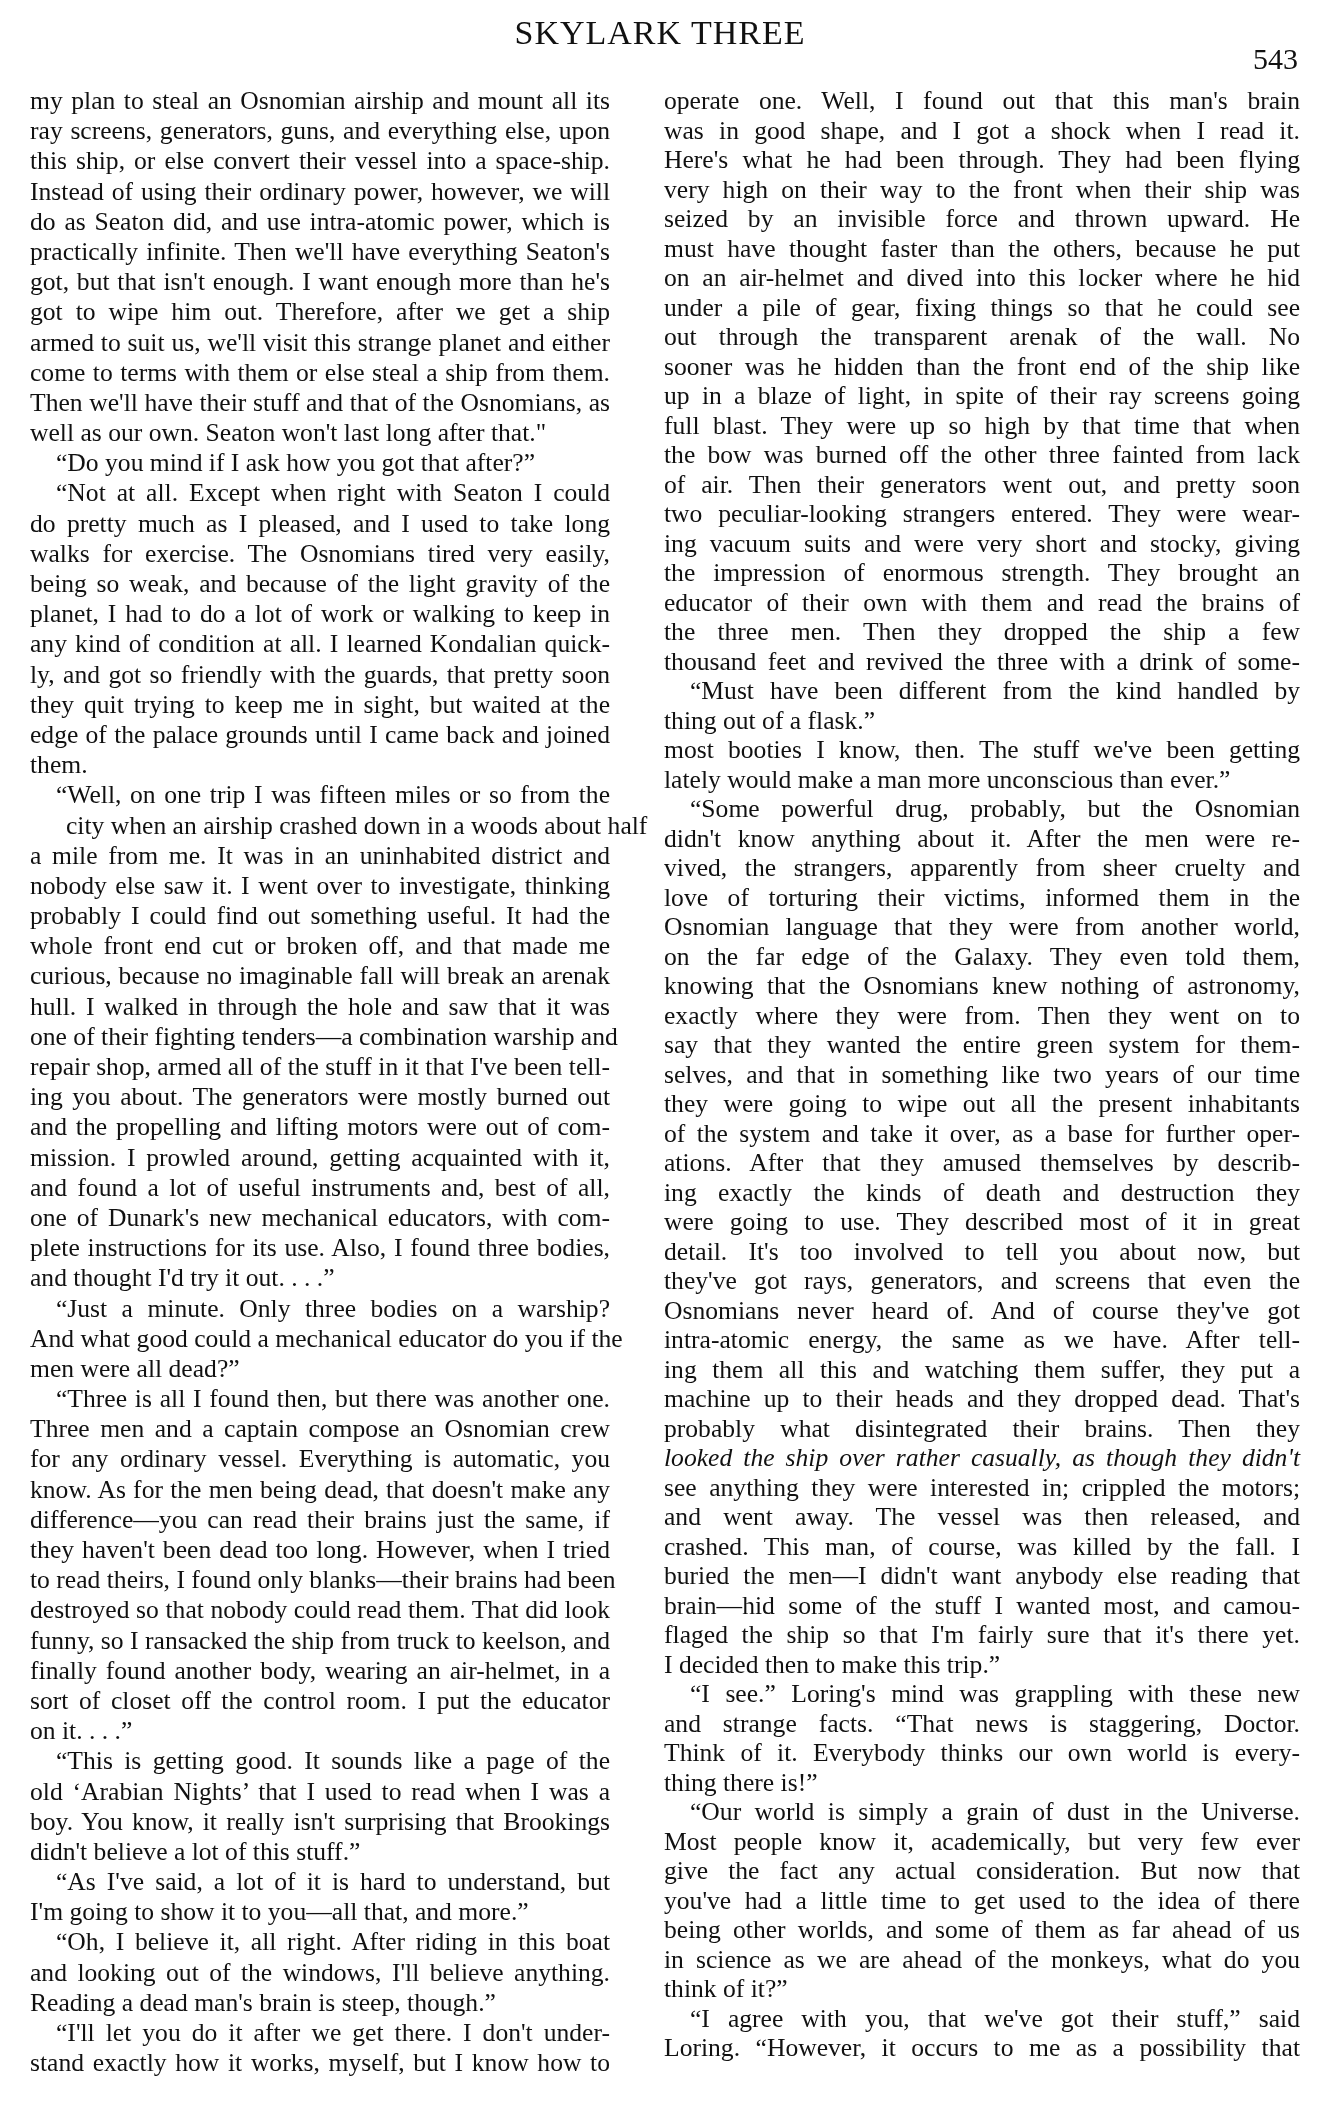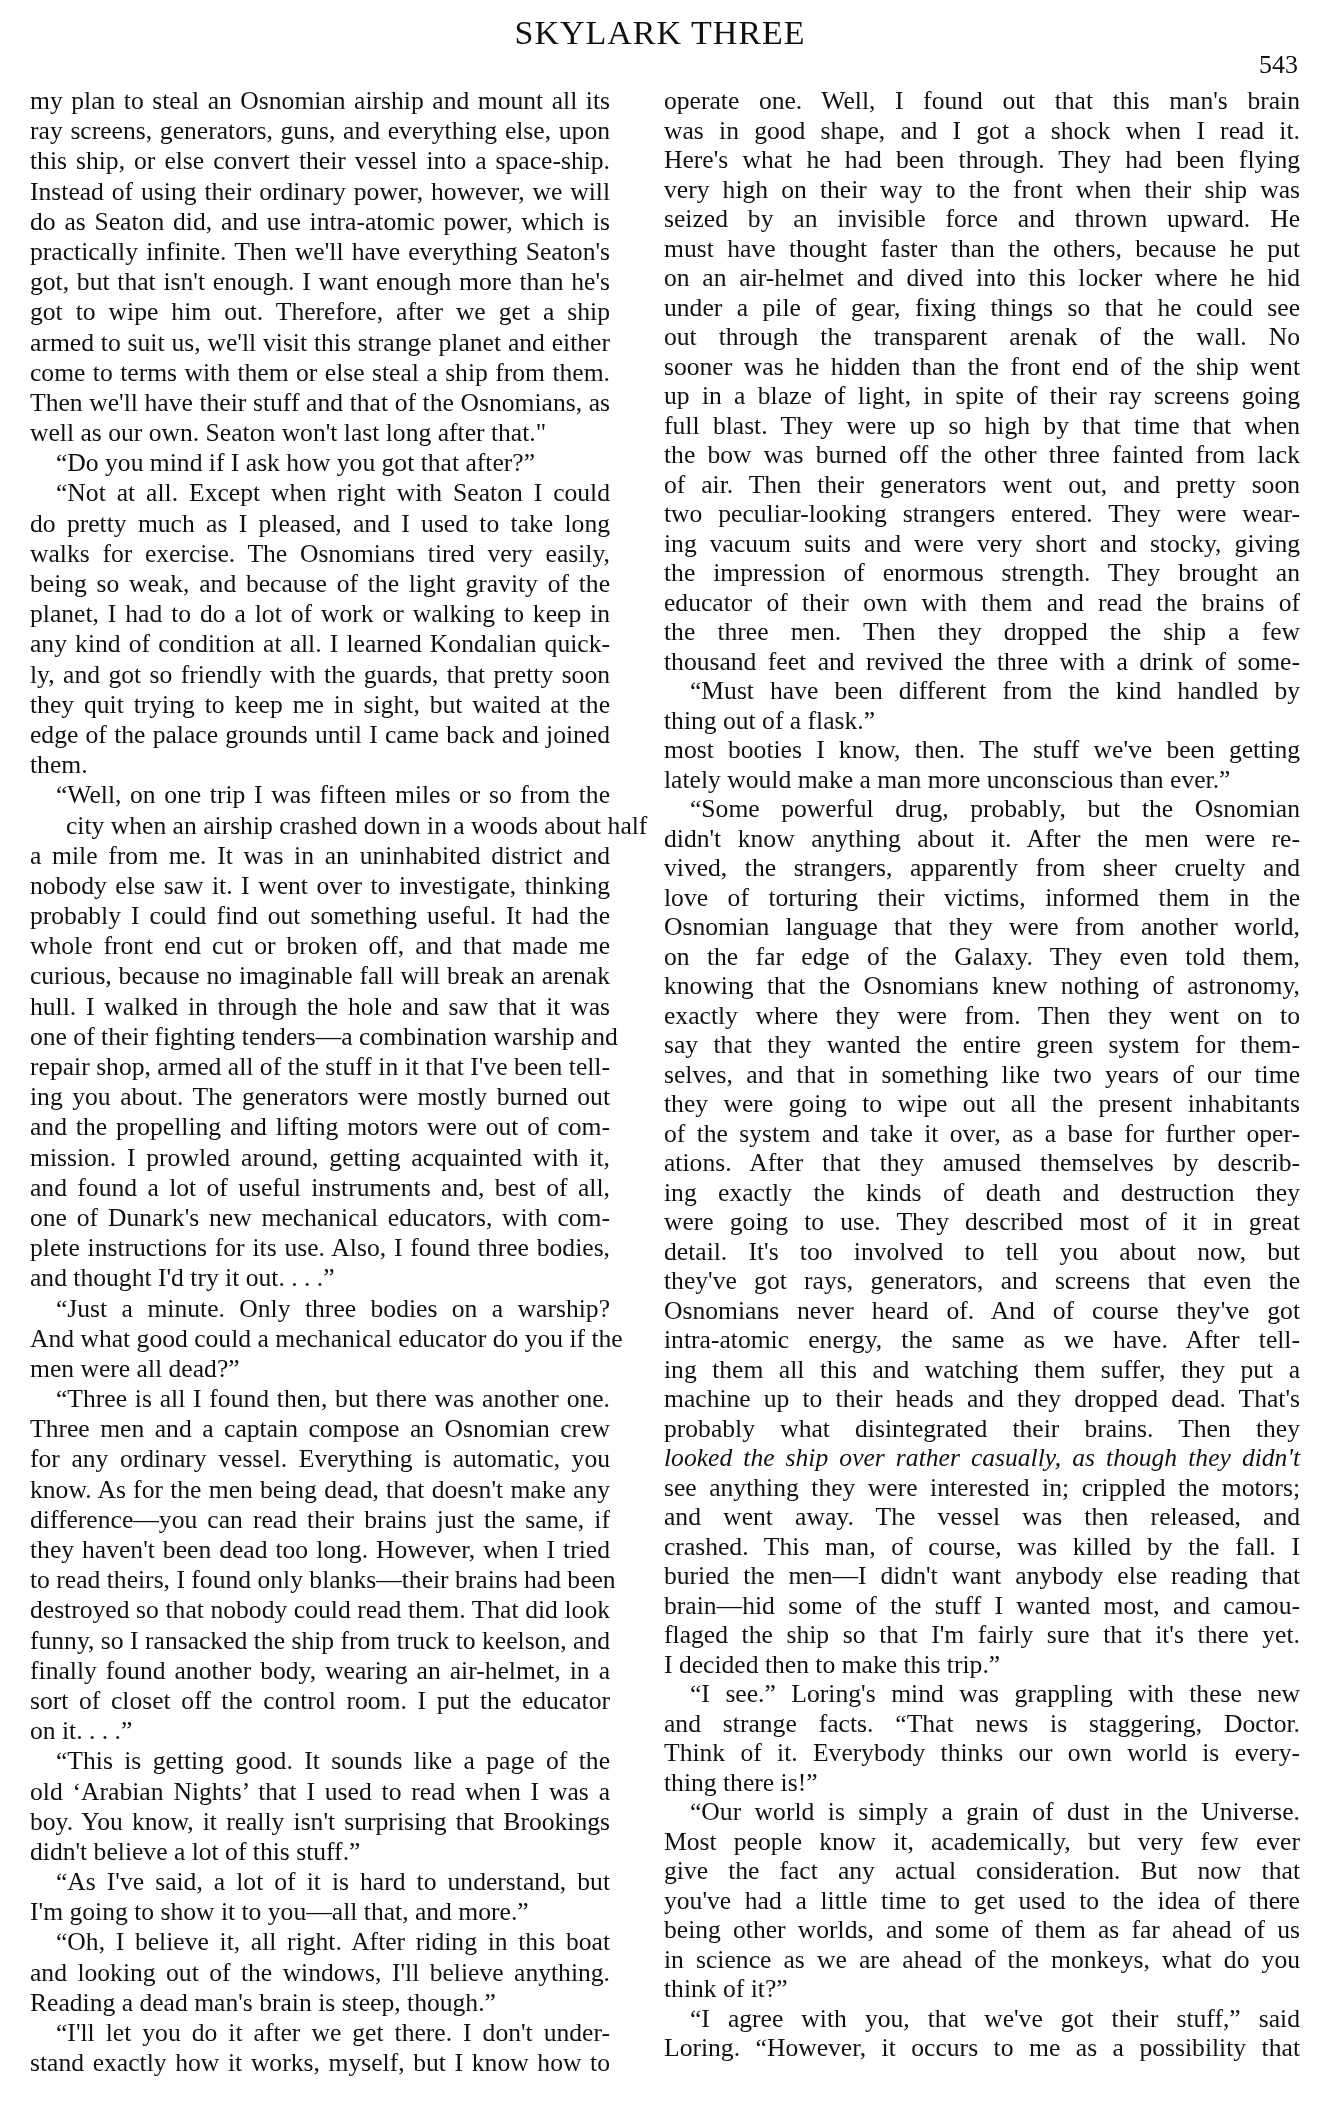--- a/index.html
+++ b/index.html
@@ -1,18 +1,18 @@
 <!DOCTYPE html>
 <html><head>
 <meta charset="utf-8">
 <style>
   html, body { margin:0; padding:0; background:#ffffff; }
   body { width:1320px; height:2126px; position:relative; overflow:hidden; color:#111; font-family:"Liberation Serif", "DejaVu Serif", serif; }
   .header { position:absolute; top:14px; left:0; width:1320px; text-align:center; font-size:34px; letter-spacing:1px; font-weight:normal; color:#111; }
-  .pagenum { position:absolute; top:50px; right:22px; font-size:26px; color:#111; }
+  .pagenum { position:absolute; top:42px; right:22px; font-size:30px; color:#111; }
   .col { position:absolute; top:86px; width:580px; font-size:25.6px; line-height:30.9px; }
   .col.left { left:30px; }
   .col.right { left:664px; width:636px; }
   .line { display:block; white-space:nowrap; text-align:justify; text-align-last:justify; height:30.9px; }
   .line.last { text-align-last:left; }
   .line.indent { padding-left:26px; }
 </style>
 </head>
 <body>
 
@@ -92,21 +92,21 @@
 <div class="col right" id="col-right">
     <span class="line" style="height: 29.5px;">operate one.  Well, I found out that this man's brain</span>
     <span class="line" style="height: 29.5px;">was in good shape, and I got a shock when I read it.</span>
     <span class="line" style="height: 29.5px;">Here's what he had been through.  They had been flying</span>
     <span class="line" style="height: 29.5px;">very high on their way to the front when their ship was</span>
     <span class="line" style="height: 29.5px;">seized by an invisible force and thrown upward.  He</span>
     <span class="line" style="height: 29.5px;">must have thought faster than the others, because he put</span>
     <span class="line" style="height: 29.5px;">on an air-helmet and dived into this locker where he hid</span>
     <span class="line" style="height: 29.5px;">under a pile of gear, fixing things so that he could see</span>
     <span class="line" style="height: 29.5px;">out through the transparent arenak of the wall.  No</span>
-    <span class="line" style="height: 29.5px;">sooner was he hidden than the front end of the ship went</span>
+    <span class="line" style="height: 29.5px;">sooner was he hidden than the front end of the ship like</span>
     <span class="line" style="height: 29.5px;">up in a blaze of light, in spite of their ray screens going</span>
     <span class="line" style="height: 29.5px;">full blast.  They were up so high by that time that when</span>
     <span class="line" style="height: 29.5px;">the bow was burned off the other three fainted from lack</span>
     <span class="line" style="height: 29.5px;">of air.  Then their generators went out, and pretty soon</span>
     <span class="line" style="height: 29.5px;">two peculiar-looking strangers entered.  They were wear-</span>
     <span class="line" style="height: 29.5px;">ing vacuum suits and were very short and stocky, giving</span>
     <span class="line" style="height: 29.5px;">the impression of enormous strength.  They brought an</span>
     <span class="line" style="height: 29.5px;">educator of their own with them and read the brains of</span>
     <span class="line" style="height: 29.5px;">the three men.  Then they dropped the ship a few</span>
     <span class="line" style="height: 29.5px;">thousand feet and revived the three with a drink of some-</span>

